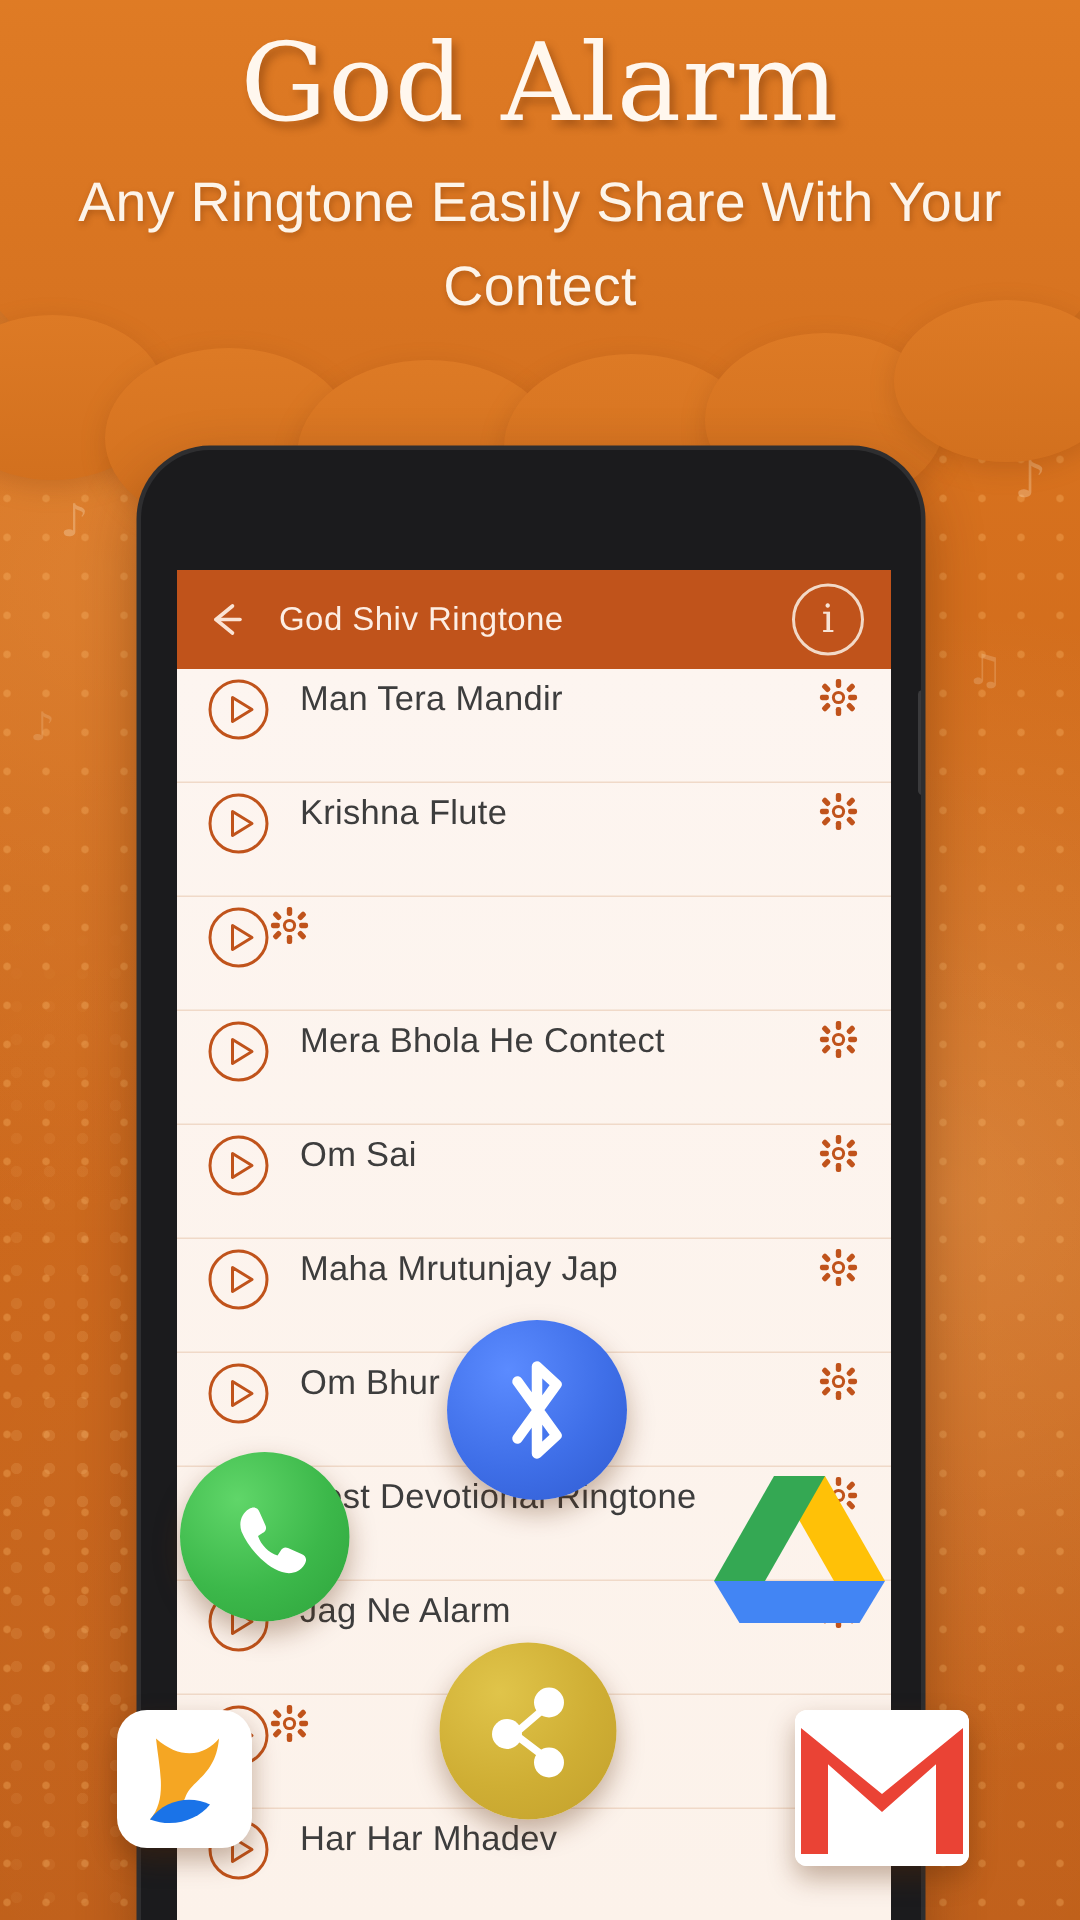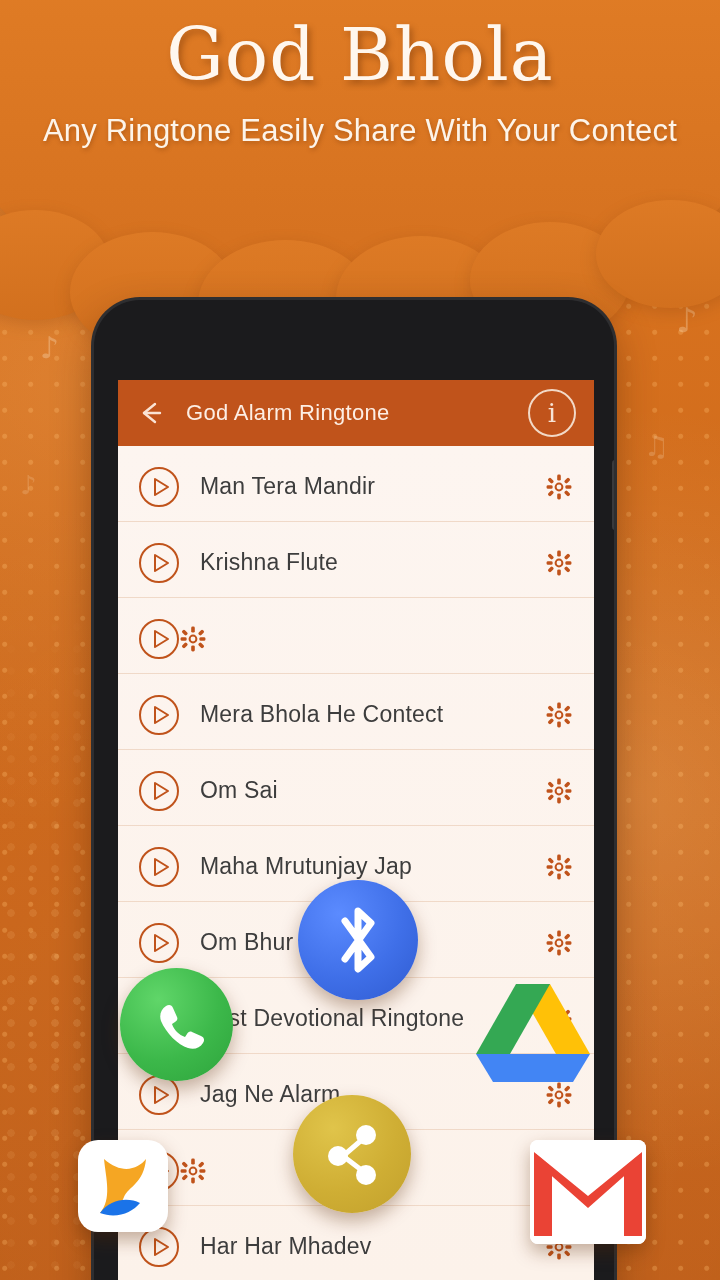--- a/index.html
+++ b/index.html
@@ -97,21 +97,21 @@
     margin-right: 60px;
     text-align: right;
     font-family: "DejaVu Serif", serif;
     font-size: 52px;
     color: #fff7ee;
     text-shadow: 3px 4px 6px rgba(110,48,6,0.45);
   }
   #tagline {
     margin: 14px auto 0;
     width: 640px;
-    font-size: 31px;
+    font-size: 37px;
     line-height: 1.52;
     color: #fdf4e9;
     text-shadow: 1px 2px 4px rgba(110,48,6,0.38);
     letter-spacing: .2px;
   }
 
   
   #phone {
     position: absolute;
     left: 94px;
@@ -179,21 +179,20 @@
     flex: none;
   }
 
   
   #list {
     background: linear-gradient(180deg,#fdf5f0 0%, #fcf2ea 100%);
   }
   .row {
     height: 76px;
     display: flex;
-    align-items: center;
     padding: 6px 22px 0 20px;
     box-sizing: border-box;
     border-bottom: 1px solid #f0d9c8;
     position: relative;
   }
   .play-icon {
     width: 42px; height: 42px;
     flex: none;
     position: relative;
   }
@@ -289,37 +288,37 @@
   <div id="cloud"></div>
   <div class="bump" style="left:-40px;  top:210px; width:150px; height:110px;"></div>
   <div class="bump" style="left:70px;   top:232px; width:165px; height:120px;"></div>
   <div class="bump" style="left:198px;  top:240px; width:175px; height:128px;"></div>
   <div class="bump" style="left:336px;  top:236px; width:170px; height:124px;"></div>
   <div class="bump" style="left:470px;  top:222px; width:160px; height:116px;"></div>
   <div class="bump" style="left:596px;  top:200px; width:150px; height:108px;"></div>
 </div>
 
 <div id="title-wrap">
-  <div id="title-main">God Bhola</div>
+  <div id="title-main">God Alarm</div>
   <div id="tagline">Any Ringtone Easily Share With Your Contect</div>
 </div>
 
 <div id="phone">
   <div id="phone-edge"></div>
 
   <div id="screen">
 
     <div id="appbar">
       <div id="back-icon">
         <svg width="30" height="30" viewBox="0 0 30 30" aria-hidden="true">
           <path d="M19 6 L8 15 L19 24" fill="none" stroke="#fae3d4" stroke-width="2.4" stroke-linecap="round" stroke-linejoin="round"></path>
           <line x1="8" y1="15" x2="24" y2="15" stroke="#fae3d4" stroke-width="2.4" stroke-linecap="round"></line>
         </svg>
       </div>
-      <div id="appbar-title">God Alarm Ringtone</div>
+      <div id="appbar-title">God Shiv Ringtone</div>
       <div id="info-icon">i</div>
     </div>
 
     <div id="list">
 
       <div class="row">
         <span class="play-icon">
           <svg width="42" height="42" viewBox="0 0 42 42">
               <circle cx="21" cy="21" r="19" fill="none" stroke="#c0531b" stroke-width="2"></circle>
               <path d="M17 13 L30 21 L17 29 Z" fill="none" stroke="#c0531b" stroke-width="2" stroke-linejoin="round"></path>

